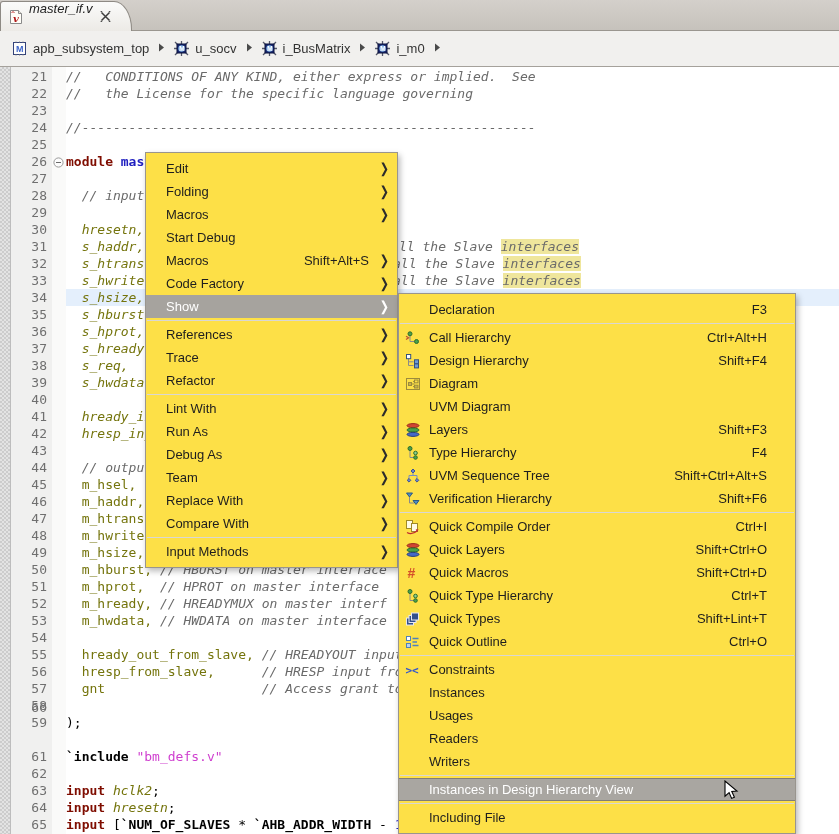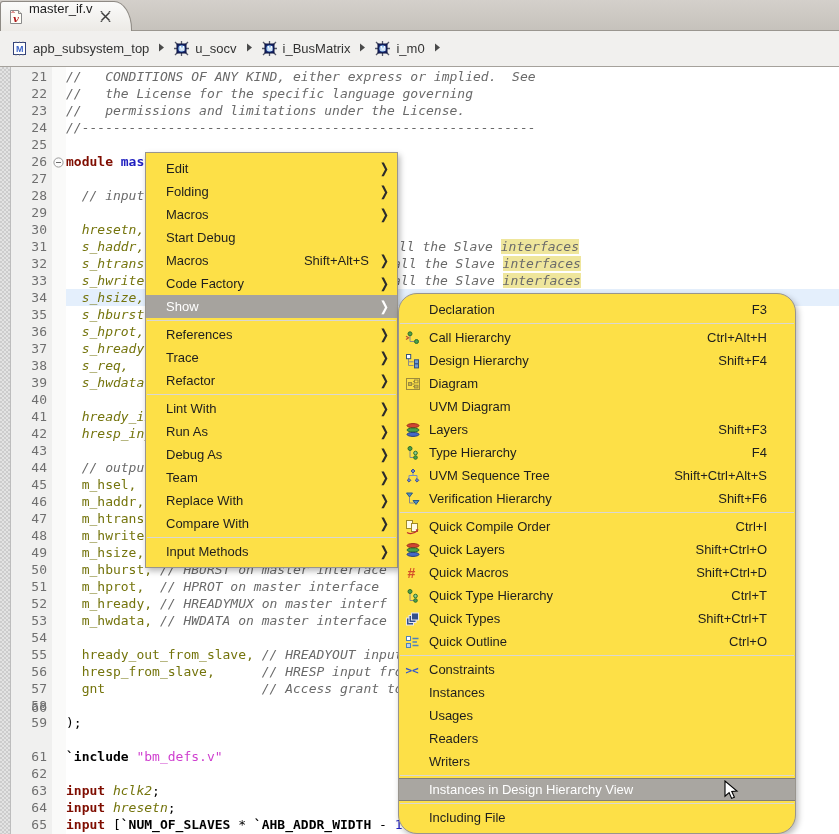--- a/index.html
+++ b/index.html
@@ -8,21 +8,21 @@
             font-family:"Liberation Sans", sans-serif; font-size:13px; color:#1e1e1e; }
 
   
   #tabbar { position:absolute; left:0; top:0; width:839px; height:31px;
             background:linear-gradient(#d4d0cb,#c6c2bc); border-bottom:1px solid #9a968f; }
   .tab { position:absolute; left:0; top:1px; width:132px; height:30px;
          background:linear-gradient(#fbfbfa,#eceae6);
          border:1px solid #8e8a84; border-bottom:none;
          border-radius:3px 18px 0 0 / 3px 28px 0 0;
          display:flex; align-items:center; padding:0 0 0 7px; }
-  .ttitle { margin:0 7px 16px 5px; color:#222; }
+  .ttitle { margin:0 7px 16px 5px; color:#222;font-style:italic; }
   .ticon, .tclose { display:inline-flex; align-items:center; }
 
   
   #crumbbar { position:absolute; left:0; top:31px; width:839px; height:36px;
               background:#f1f0ee; border-bottom:1px solid #a5a19b;
               display:flex; align-items:center; padding-left:12px; }
   .crumb { display:flex; align-items:center; margin-right:9px; }
   .crumb .clabel { margin-left:6px; color:#333; }
   .csep { color:#4a4a4a; font-size:9px; margin-right:9px; }
 
@@ -50,21 +50,21 @@
   .tok.str { color:#cf3fcf; }
   .tok.num { color:#2020c0; }
   .tok.pl  { color:#000; }
   .tok.hl  { background:#efe69c; }
   .foldmark { position:absolute; left:1px; width:11px; height:11px; }
 
   
   .menu { position:absolute; background:#fde047; border:1px solid #99958e;
           box-shadow:2px 3px 6px rgba(0,0,0,.28); padding:4px 0; z-index:10; }
   #ctxmenu { left:145px; top:152px; width:253px; }
-  #submenu { left:398px; top:293px; width:398px;border-radius:19px; }
+  #submenu { left:398px; top:293px; width:398px; }
   .menu-item { height:23px; display:flex; align-items:center; padding:0 8px 0 20px; color:#1e1e1e; }
   #submenu .menu-item { padding-left:6px; height:23px; }
   .mi-icon { width:24px; height:16px; display:inline-flex; align-items:center; flex:0 0 24px; }
   .mi-label { flex:0 0 auto; white-space:nowrap; }
   .mi-fill { flex:1 1 auto; }
   .mi-short { flex:0 0 auto; margin-right:8px; white-space:nowrap; }
   .mi-arrow { flex:0 0 12px; text-align:right; font-size:11px; color:#2c2c2c;
               transform:scaleY(1.25); }
   .menu-sep { height:1px; background:#d9d7d3; margin:2px 1px; }
   .menu-item.selected { background:#a6a39e; color:#fff; }
@@ -208,21 +208,20 @@
       </div>
     <div id="foldcol">
         <div class="foldmark" style="top: 89px;"><svg width="11" height="11" viewBox="0 0 11 11">
             <circle cx="5.5" cy="5.5" r="4.6" fill="#fcfcfc" stroke="#9a9a9a"></circle>
             <path d="M3 5.5 h5" stroke="#6a6a6a"></path>
           </svg></div>
       </div>
     <div id="codearea">
         <div class="code-line" style="top: 1px;"><span class="tok cm">//   CONDITIONS OF ANY KIND, either express or implied.  See</span></div>
         <div class="code-line" style="top: 18px;"><span class="tok cm">//   the License for the specific language governing</span></div>
-        <div class="code-line" style="top: 35px;"><span class="tok cm">//   permissions and limitations under the License.</span></div>
         <div class="code-line" style="top: 52px;"><span class="tok cm">//----------------------------------------------------------</span></div>
         <div class="code-line" style="top: 69px;"></div>
         <div class="code-line" style="top: 86px;"><span class="tok kw">module </span><span class="tok mod">master_if (</span></div>
         <div class="code-line" style="top: 103px;"></div>
         <div class="code-line" style="top: 120px;"><span class="tok cm">  // input</span></div>
         <div class="code-line" style="top: 154px;"><span class="tok id">  hresetn,</span></div>
         <div class="code-line" style="top: 171px;"><span class="tok id">  s_haddr,</span><span class="rfrag" style="left: 333px;"><span class="tok cm">ll the Slave </span><span class="tok cm hl">interfaces</span></span></div>
         <div class="code-line" style="top: 188px;"><span class="tok id">  s_htrans,</span><span class="rfrag" style="left: 327px;"><span class="tok cm">all the Slave </span><span class="tok cm hl">interfaces</span></span></div>
         <div class="code-line" style="top: 205px;"><span class="tok id">  s_hwrite,</span><span class="rfrag" style="left: 327px;"><span class="tok cm">all the Slave </span><span class="tok cm hl">interfaces</span></span></div>
         <div class="code-line" style="top: 222px;"><span class="tok id">  s_hsize,</span></div>
@@ -516,21 +515,21 @@
       <div class="menu-item">
         <span class="mi-icon">
           <svg width="16" height="16" viewBox="0 0 16 16">
             <rect x="1.5" y="7" width="7" height="7" fill="#33508c" stroke="#e8e8f0"></rect>
             <rect x="4" y="4.5" width="7" height="7" fill="#33508c" stroke="#e8e8f0"></rect>
             <rect x="6.5" y="2" width="7" height="7" fill="#33508c" stroke="#e8e8f0"></rect>
           </svg>
         </span>
         <span class="mi-label">Quick Types</span>
         <span class="mi-fill"></span>
-        <span class="mi-short">Shift+Ctrl+T</span>
+        <span class="mi-short">Shift+Lint+T</span>
         <span class="mi-arrow"></span>
       </div>
       <div class="menu-item">
         <span class="mi-icon">
           <svg width="16" height="16" viewBox="0 0 16 16">
             <rect x="1.5" y="2.5" width="4" height="4" fill="#fff" stroke="#4f81bd"></rect>
             <rect x="1.5" y="9.5" width="4" height="4" fill="#bcd2ea" stroke="#4f81bd"></rect>
             <path d="M7.5 4.5 h6 M7.5 8 h4.5 M7.5 11.5 h6" stroke="#4f81bd" stroke-width="1.4"></path>
           </svg>
         </span>

